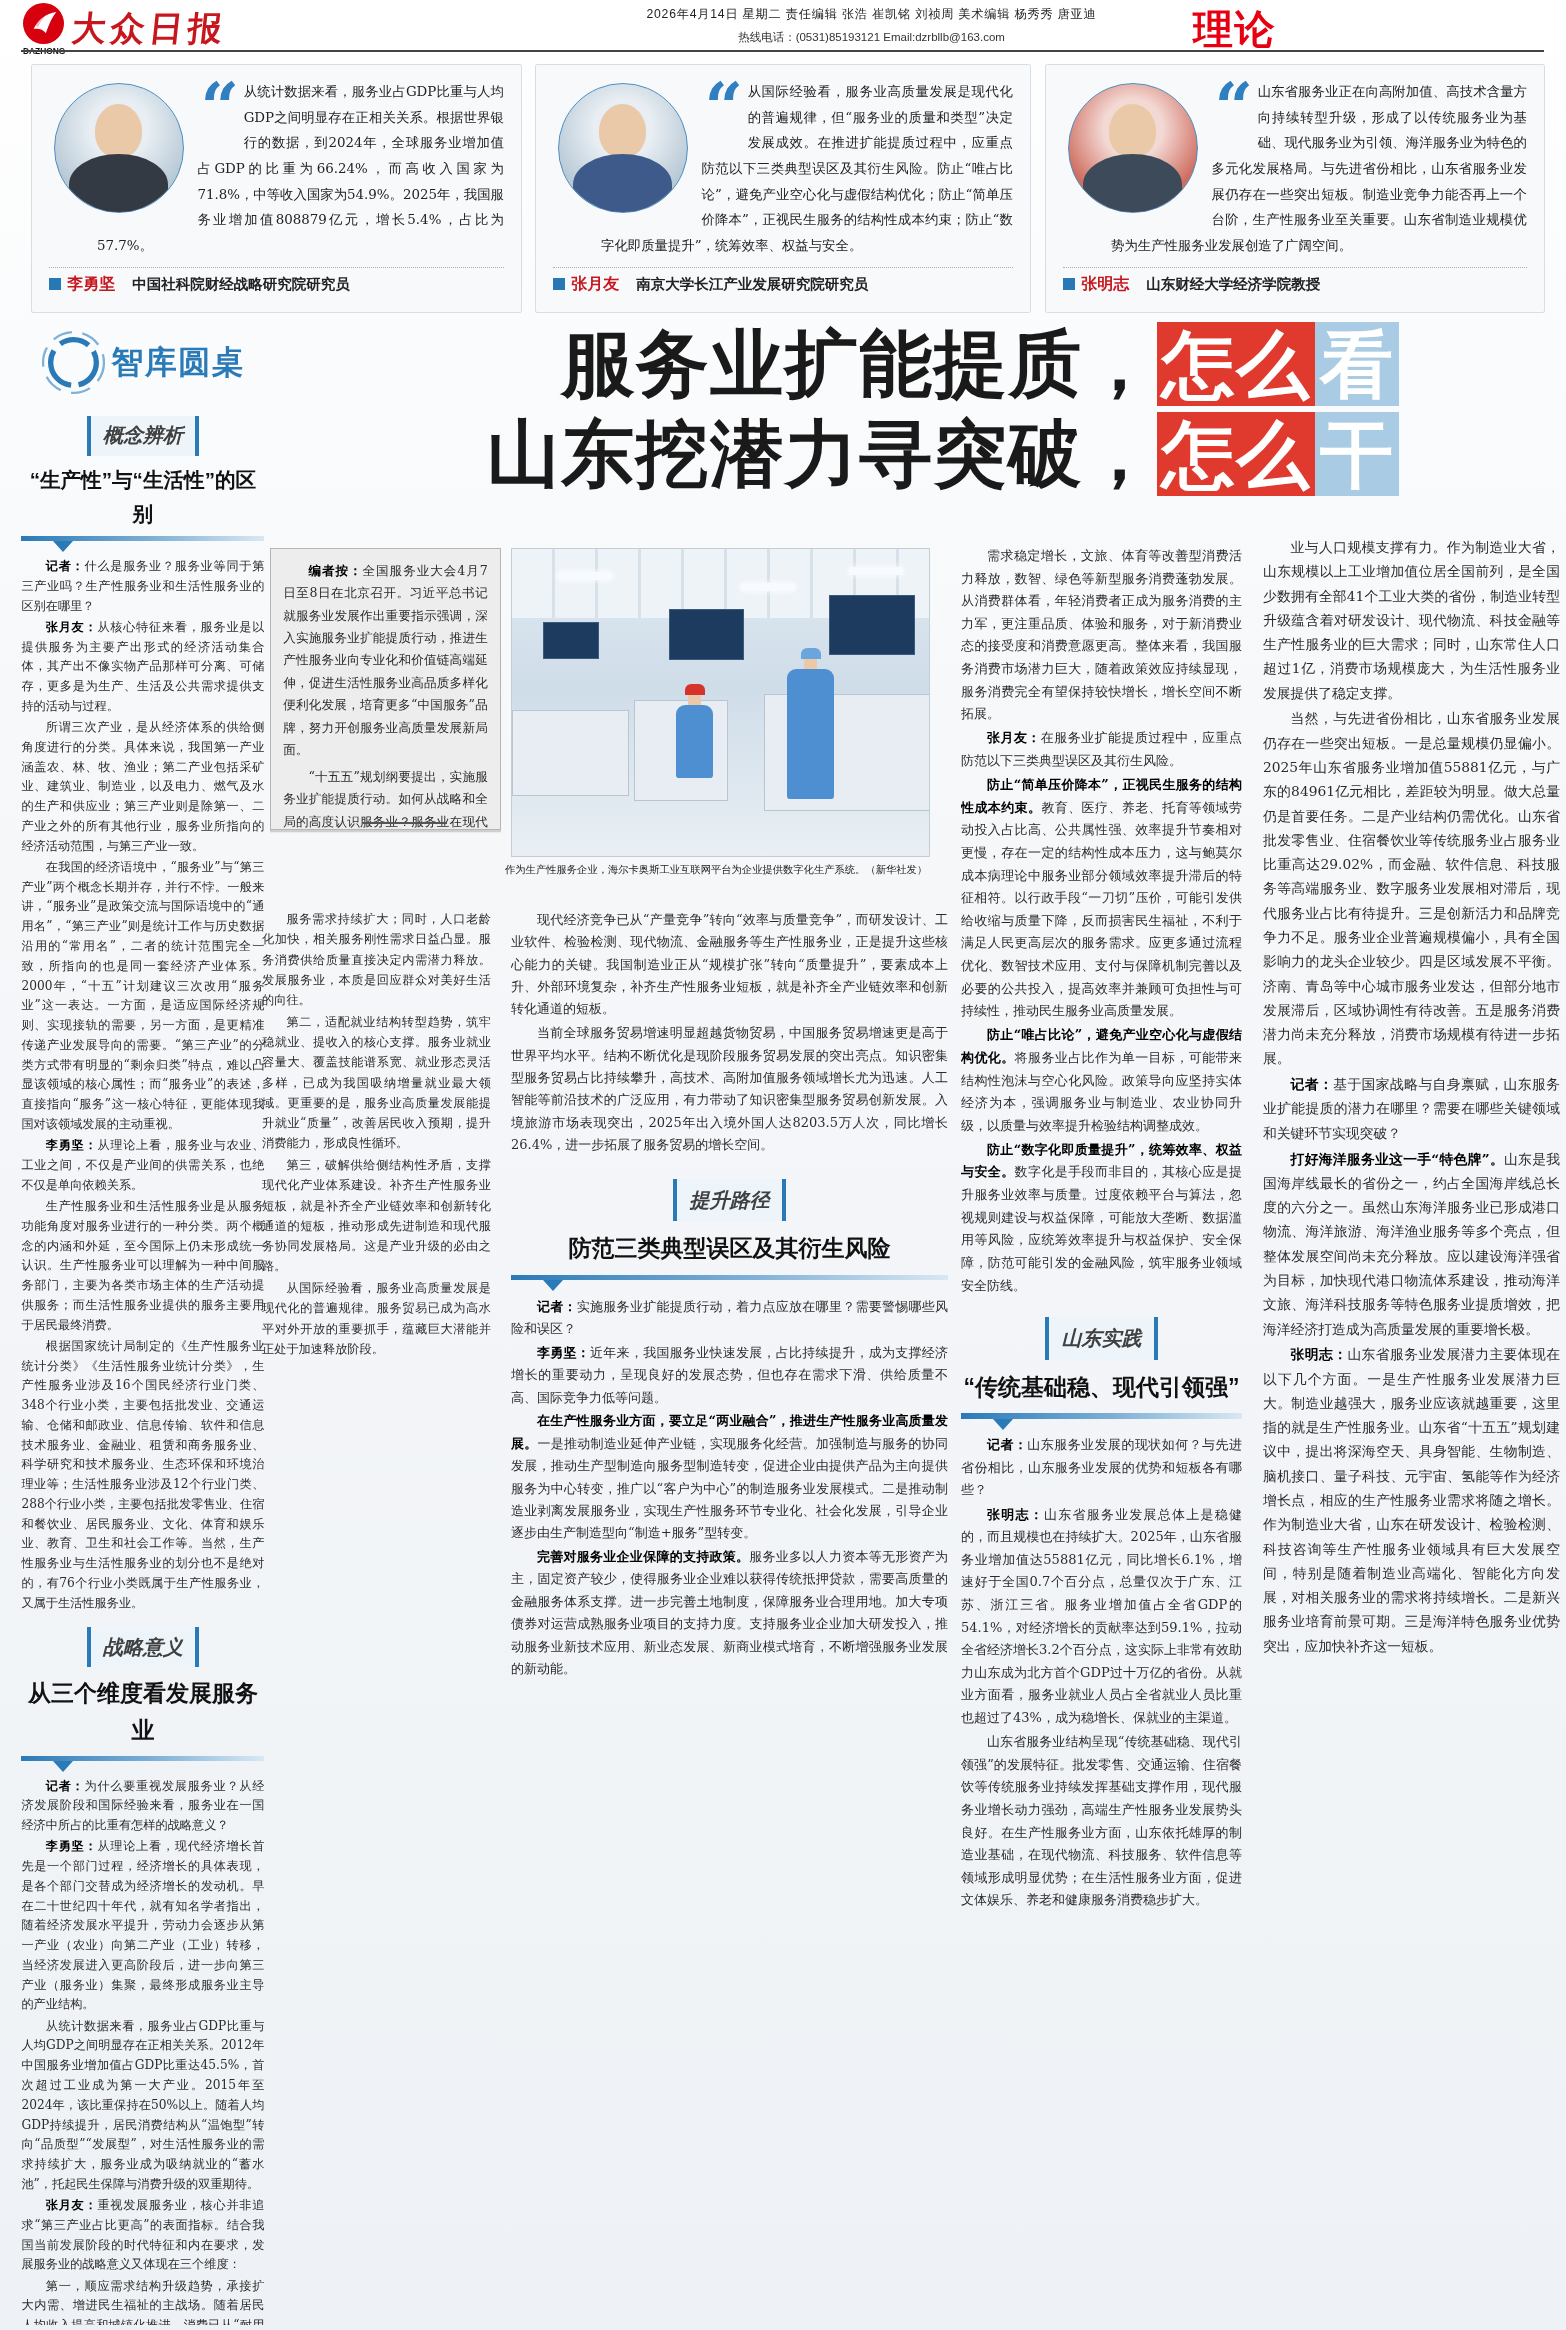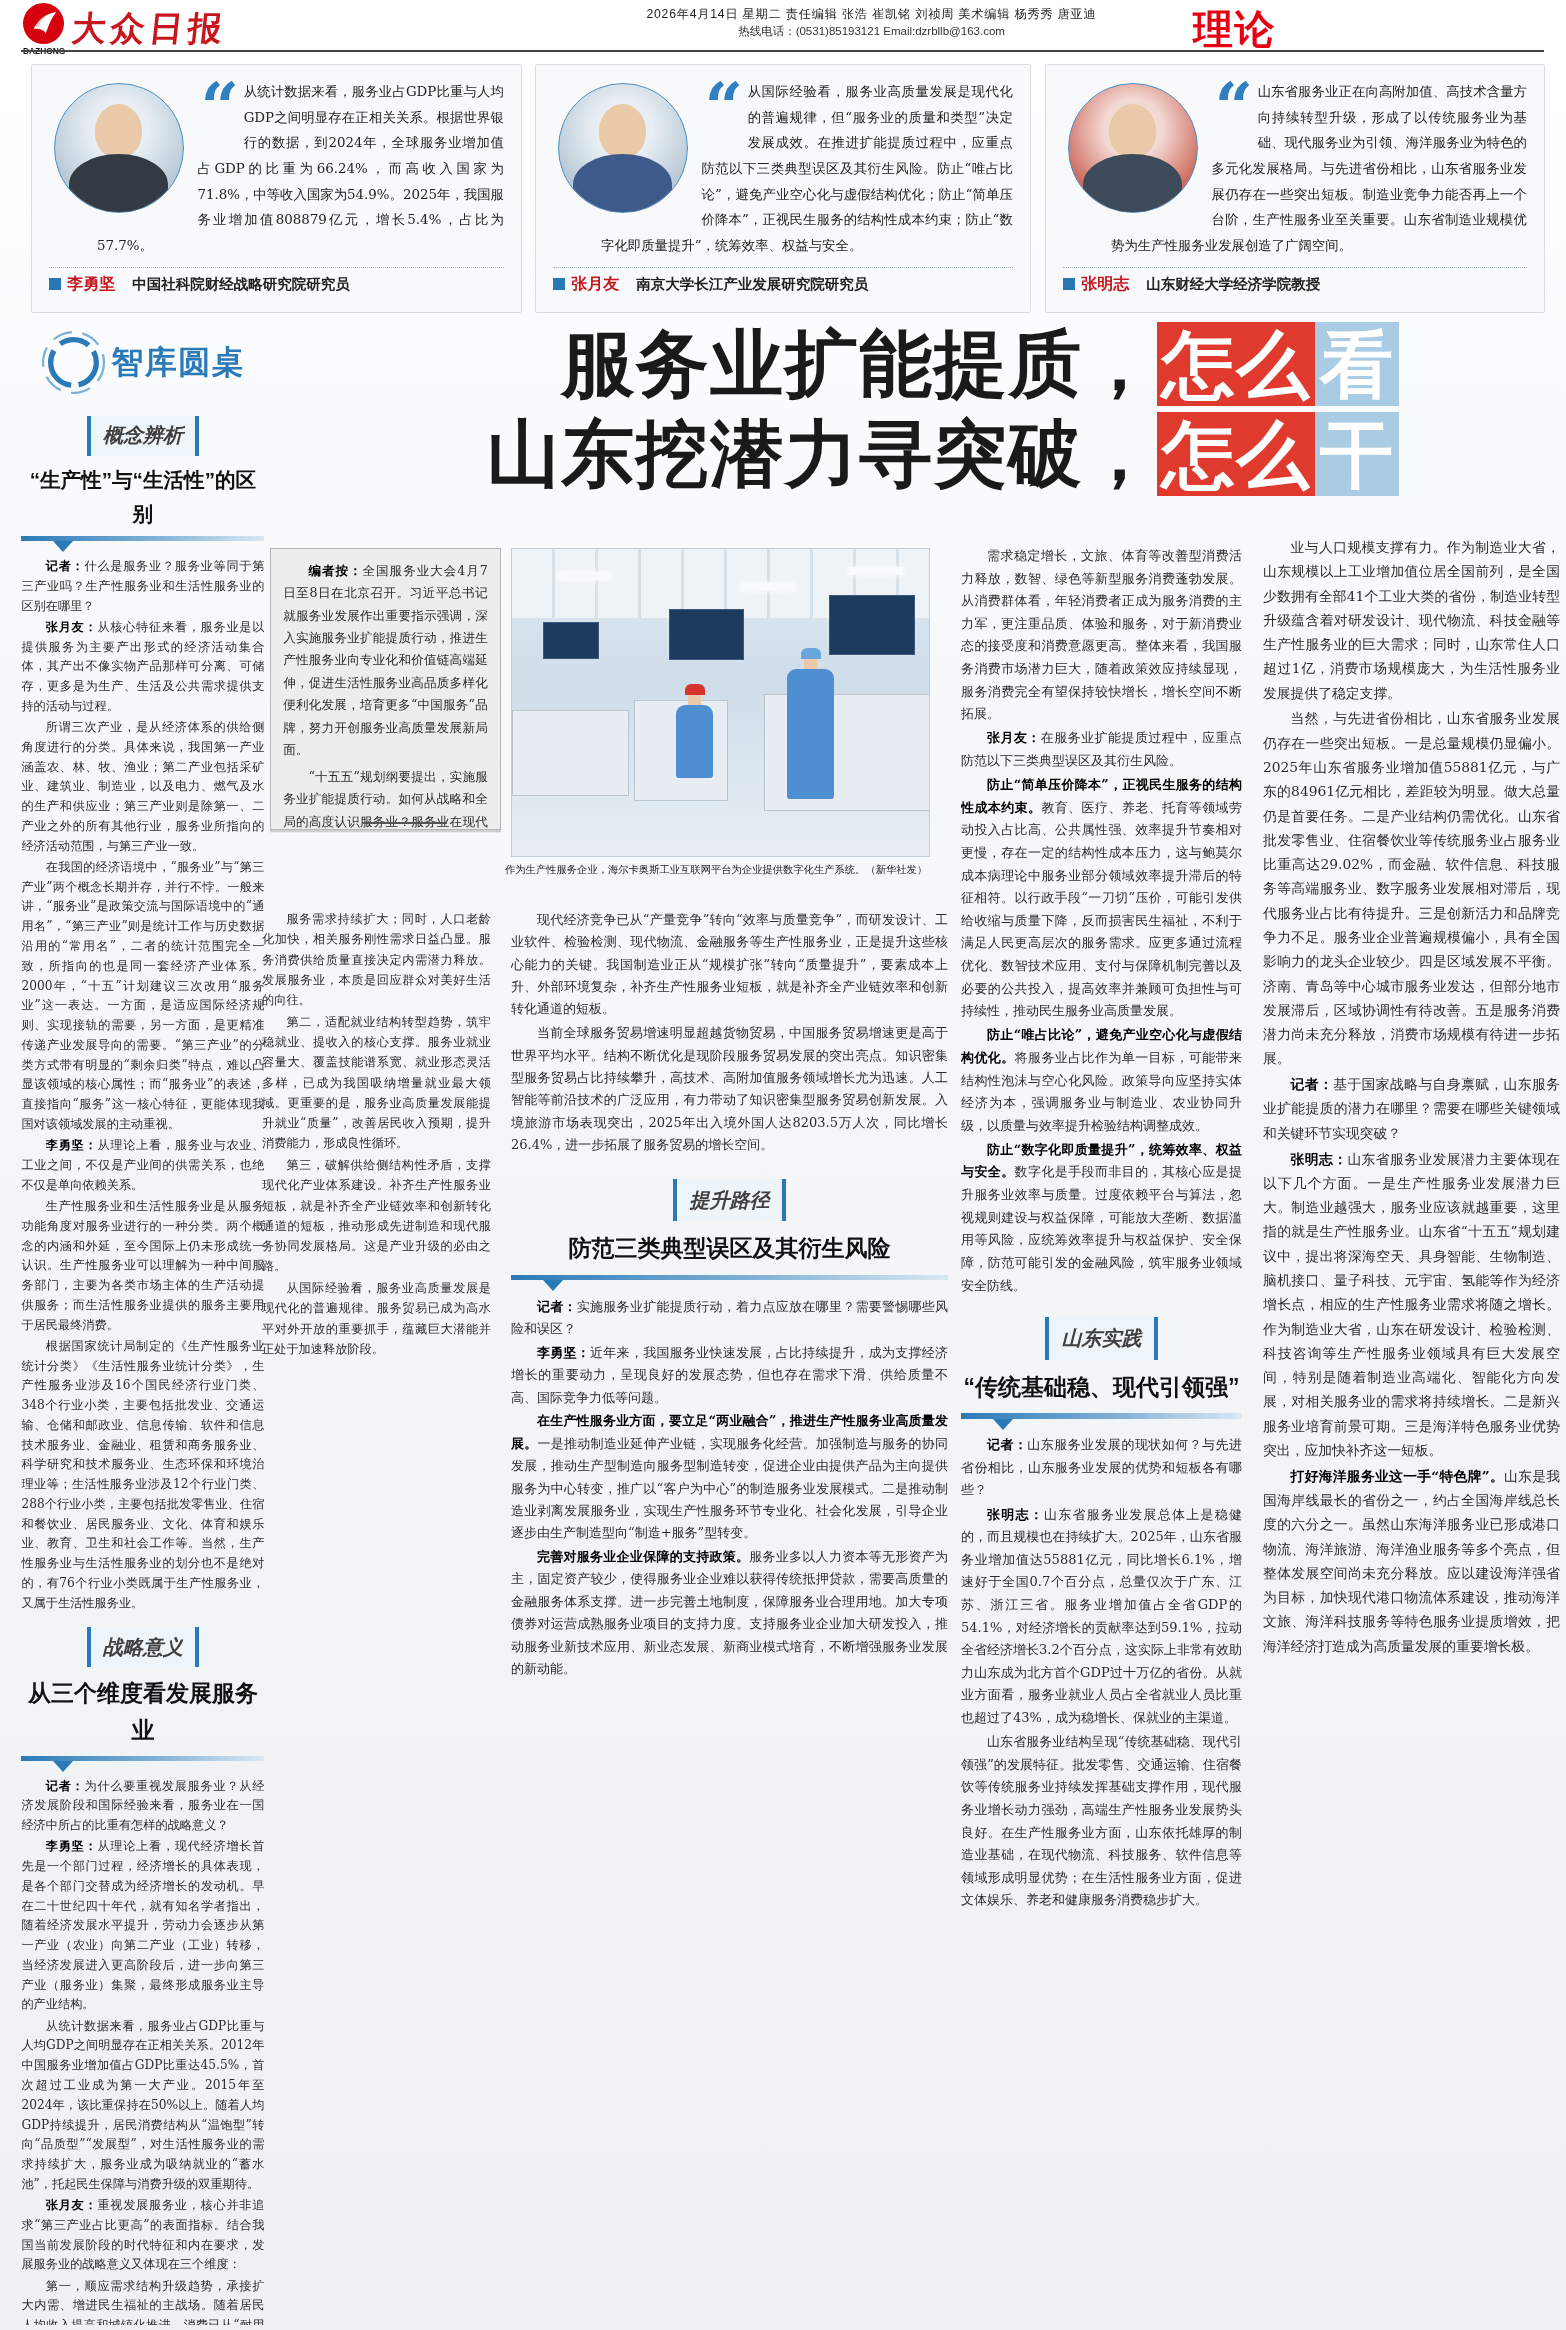--- a/index.html
+++ b/index.html
@@ -9,21 +9,21 @@
   
   .hdr{position:absolute;left:0;top:0;width:100%;height:50px;}
   .hdr-rule{position:absolute;left:21.4px;top:50px;width:1523px;height:1.5px;background:#444;}
   .brand{position:absolute;left:23px;top:3.1px;display:flex;align-items:flex-start;}
   .emblem{width:41px;height:41px;border-radius:50%;background:#d6000f;position:relative;}
   .emblem svg{position:absolute;left:0;top:0;}
   .brand-sub{font-family:"Liberation Sans",sans-serif;font-weight:bold;font-size:8.4px;color:#111;margin-top:1.5px;text-align:center;width:41px;}
   .brand-cn{font-size:34px;font-weight:bold;color:#c8161e;letter-spacing:4.6px;margin:3.1px 0 0 7.6px;transform:skewX(-6deg);font-family:"DejaVu Serif",serif;}
   .hdr-info{position:absolute;left:581px;top:6.1px;width:581px;text-align:center;font-family:"Liberation Sans",sans-serif;}
   .hdr-line1{font-size:12.2px;color:#222;letter-spacing:0.8px;}
-  .hdr-line2{font-size:11.5px;color:#333;margin-top:1px;}
+  .hdr-line2{font-size:11.5px;color:#333;margin-top:7px;}
   .masthead{position:absolute;left:1193px;top:1.5px;display:flex;align-items:center;flex-direction:column;}
   .mh-red{font-family:"Liberation Sans",sans-serif;font-weight:900;font-size:40px;color:#e60012;letter-spacing:1.5px;}
   .mh-gray{font-family:"Liberation Sans",sans-serif;font-weight:900;font-size:40px;color:#9a9a9a;letter-spacing:1.5px;}
   .mh-badge{width:35px;height:35px;background:#d6000f;color:#fff;margin-left:6.1px;display:flex;flex-direction:column;
             align-items:center;justify-content:center;font-size:13px;line-height:14.5px;font-weight:bold;
             box-shadow:inset 0 0 0 1.5px #fff, inset 0 0 0 2.3px #d6000f;}
   .mh-div{width:1.5px;height:43px;background:#555;margin:0 12.2px 0 15.3px;}
   .page-no{font-family:"Liberation Sans",sans-serif;font-size:47px;color:#222;font-weight:300;}
   
   .experts{position:absolute;left:0;top:64px;width:100%;height:252px;}
@@ -292,19 +292,19 @@
         <p class="para"><span class="lead">张明志：</span><span class="em"></span><span>山东省服务业发展总体上是稳健的，而且规模也在持续扩大。2025年，山东省服务业增加值达55881亿元，同比增长6.1%，增速好于全国0.7个百分点，总量仅次于广东、江苏、浙江三省。服务业增加值占全省GDP的54.1%，对经济增长的贡献率达到59.1%，拉动全省经济增长3.2个百分点，这实际上非常有效助力山东成为北方首个GDP过十万亿的省份。从就业方面看，服务业就业人员占全省就业人员比重也超过了43%，成为稳增长、保就业的主渠道。</span></p>
         <p class="para"><span class="lead"></span><span class="em"></span><span>山东省服务业结构呈现“传统基础稳、现代引领强”的发展特征。批发零售、交通运输、住宿餐饮等传统服务业持续发挥基础支撑作用，现代服务业增长动力强劲，高端生产性服务业发展势头良好。在生产性服务业方面，山东依托雄厚的制造业基础，在现代物流、科技服务、软件信息等领域形成明显优势；在生活性服务业方面，促进文体娱乐、养老和健康服务消费稳步扩大。</span></p>
       </div>
   </div>
 
   <div class="col colF">
     <div>
         <p class="para"><span class="lead"></span><span class="em"></span><span>业与人口规模支撑有力。作为制造业大省，山东规模以上工业增加值位居全国前列，是全国少数拥有全部41个工业大类的省份，制造业转型升级蕴含着对研发设计、现代物流、科技金融等生产性服务业的巨大需求；同时，山东常住人口超过1亿，消费市场规模庞大，为生活性服务业发展提供了稳定支撑。</span></p>
         <p class="para"><span class="lead"></span><span class="em"></span><span>当然，与先进省份相比，山东省服务业发展仍存在一些突出短板。一是总量规模仍显偏小。2025年山东省服务业增加值55881亿元，与广东的84961亿元相比，差距较为明显。做大总量仍是首要任务。二是产业结构仍需优化。山东省批发零售业、住宿餐饮业等传统服务业占服务业比重高达29.02%，而金融、软件信息、科技服务等高端服务业、数字服务业发展相对滞后，现代服务业占比有待提升。三是创新活力和品牌竞争力不足。服务业企业普遍规模偏小，具有全国影响力的龙头企业较少。四是区域发展不平衡。济南、青岛等中心城市服务业发达，但部分地市发展滞后，区域协调性有待改善。五是服务消费潜力尚未充分释放，消费市场规模有待进一步拓展。</span></p>
         <p class="para"><span class="lead">记者：</span><span class="em"></span><span>基于国家战略与自身禀赋，山东服务业扩能提质的潜力在哪里？需要在哪些关键领域和关键环节实现突破？</span></p>
+        <p class="para"><span class="lead"></span><span class="em">打好海洋服务业这一手“特色牌”。</span><span>山东是我国海岸线最长的省份之一，约占全国海岸线总长度的六分之一。虽然山东海洋服务业已形成港口物流、海洋旅游、海洋渔业服务等多个亮点，但整体发展空间尚未充分释放。应以建设海洋强省为目标，加快现代港口物流体系建设，推动海洋文旅、海洋科技服务等特色服务业提质增效，把海洋经济打造成为高质量发展的重要增长极。</span></p>
         <p class="para"><span class="lead">张明志：</span><span class="em"></span><span>山东省服务业发展潜力主要体现在以下几个方面。一是生产性服务业发展潜力巨大。制造业越强大，服务业应该就越重要，这里指的就是生产性服务业。山东省“十五五”规划建议中，提出将深海空天、具身智能、生物制造、脑机接口、量子科技、元宇宙、氢能等作为经济增长点，相应的生产性服务业需求将随之增长。作为制造业大省，山东在研发设计、检验检测、科技咨询等生产性服务业领域具有巨大发展空间，特别是随着制造业高端化、智能化方向发展，对相关服务业的需求将持续增长。二是新兴服务业培育前景可期。三是海洋特色服务业优势突出，应加快补齐这一短板。</span></p>
-        <p class="para"><span class="lead"></span><span class="em">打好海洋服务业这一手“特色牌”。</span><span>山东是我国海岸线最长的省份之一，约占全国海岸线总长度的六分之一。虽然山东海洋服务业已形成港口物流、海洋旅游、海洋渔业服务等多个亮点，但整体发展空间尚未充分释放。应以建设海洋强省为目标，加快现代港口物流体系建设，推动海洋文旅、海洋科技服务等特色服务业提质增效，把海洋经济打造成为高质量发展的重要增长极。</span></p>
       </div>
   </div>
 
 </div>
 
 
 </body></html>

